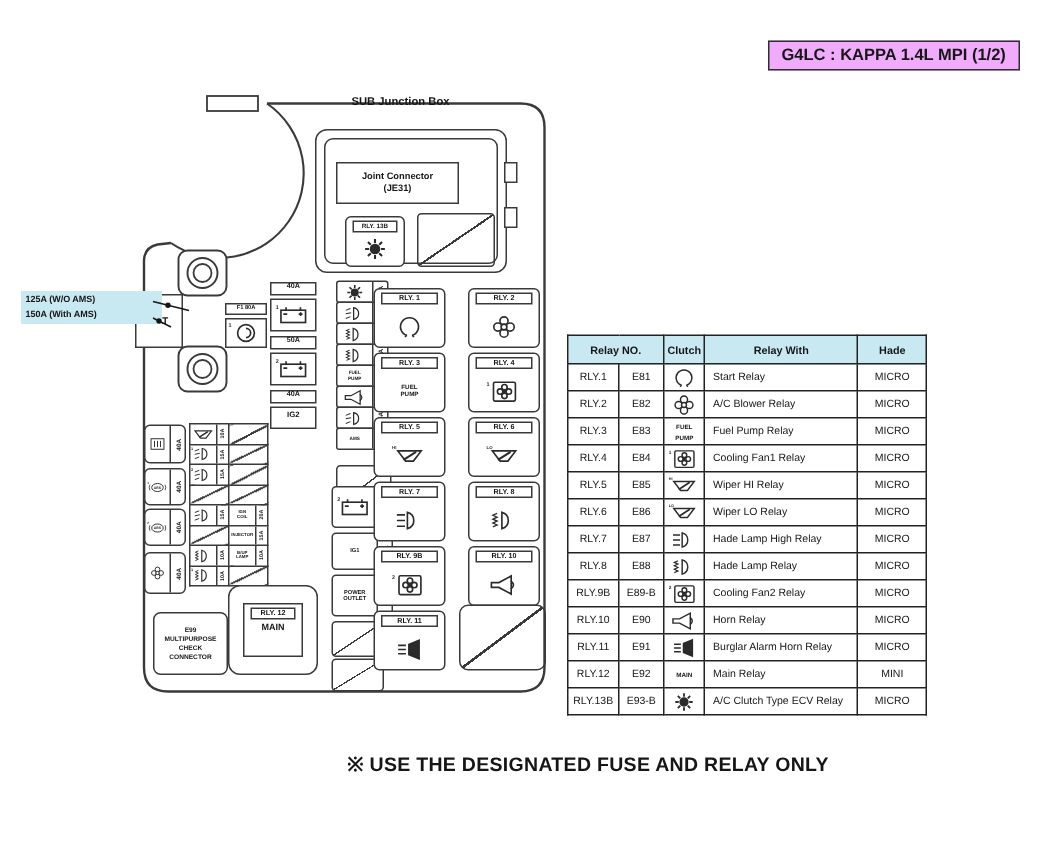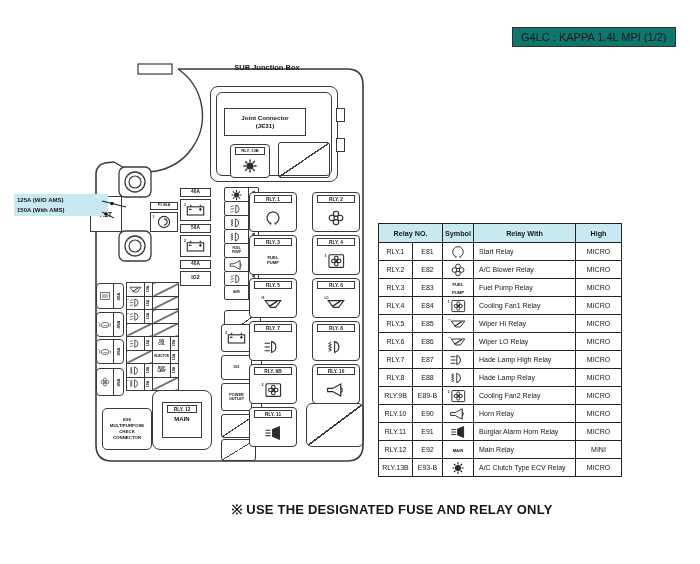--- a/index.html
+++ b/index.html
@@ -1,22 +1,22 @@
 <!DOCTYPE html>
 <html><head>
 <meta charset="utf-8">
 <style>
   html,body{margin:0;padding:0;background:#fff;}
   #page{position:relative;width:700px;height:564px;background:#fff;overflow:hidden;
         font-family:"Liberation Sans",sans-serif;color:#161616;}
   .abs{position:absolute;}
 
   
-  .title-box{position:absolute;left:512px;top:27px;background:#0f766e;border:1px solid #2f2f2f;
-    font-size:11px;font-weight:normal;padding:3px 8px;white-space:nowrap;}
+  .title-box{position:absolute;left:512px;top:27px;background:#f0abfc;border:1px solid #2f2f2f;
+    font-size:11px;font-weight:bold;padding:3px 8px;white-space:nowrap;}
 
   
   .footer{position:absolute;left:0;top:500px;width:700px;text-align:center;
     font-size:13px;font-weight:bold;letter-spacing:.2px;margin-left:42px;}
 
   
   #diagram{position:absolute;left:92px;top:62px;width:275px;height:402px;}
   .box{position:absolute;border:1.2px solid #3a3a3a;background:#fff;}
   .rbox{border-radius:6px;}
   .sub-label{position:absolute;left:100px;top:1px;width:150px;text-align:center;
@@ -625,23 +625,23 @@
       <colgroup>
           <col style="width:34px">
           <col style="width:30px">
           <col style="width:26px">
           <col style="width:102px">
           <col style="width:46px">
         </colgroup>
       <thead>
         <tr>
           <th colspan="2">Relay NO.</th>
-          <th>Symbol</th>
+          <th>Clutch</th>
           <th>Relay With</th>
-          <th>High</th>
+          <th>Hade</th>
         </tr>
       </thead>
       <tbody id="tbody">
           <tr>
             <td>RLY.1</td>
             <td>E81</td>
             <td class="symcell">
               <svg class="sy" viewBox="0 0 24 16" fill="none" stroke="#2b2b2b" stroke-width="1.1">
                 <path d="M10.3,13.6 A6,6 0 1 1 13.7,13.6"></path>
                 <path stroke-width="0.9" d="M10.3,13.6 l-1.4,1.1 M13.7,13.6 l1.4,1.1"></path>

